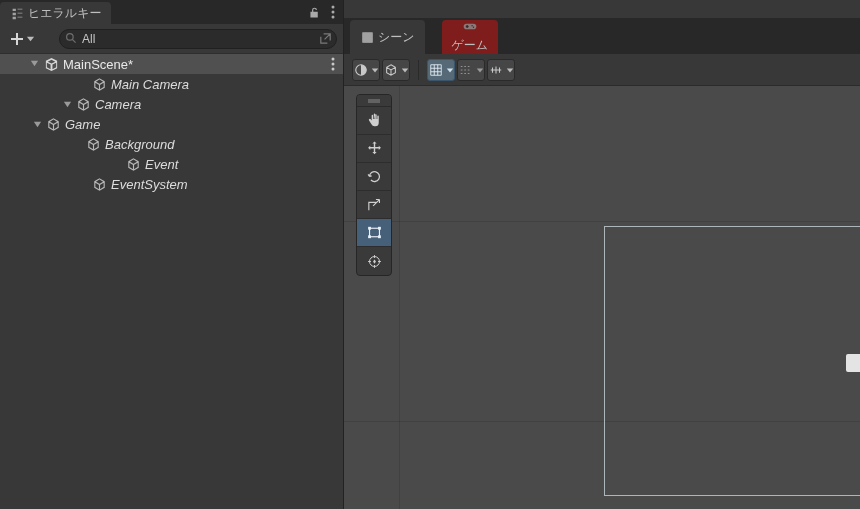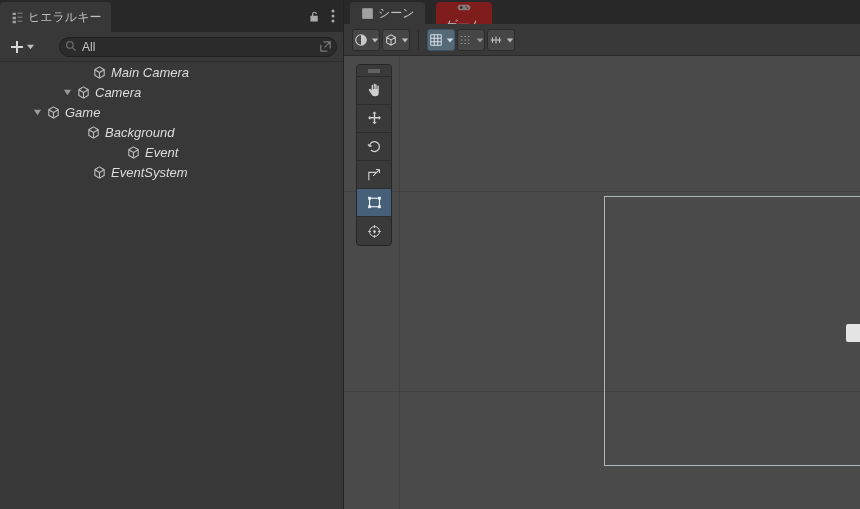--- a/index.html
+++ b/index.html
@@ -1,21 +1,21 @@
 <!DOCTYPE html>
 <html><head>
 <meta charset="utf-8">
 <style>
   * { box-sizing: border-box; margin: 0; padding: 0; font-family: "Segoe UI", "Hiragino Sans", "Meiryo", Arial, sans-serif; }
   html, body { width: 860px; height: 509px; overflow: hidden; background: #383838; color: #c4c4c4; font-size: 13px; }
   .root { display: flex; width: 100%; height: 100%; }
 
   
   .hierarchy { width: 344px; height: 100%; background: #383838; display: flex; flex-direction: column; border-right: 1px solid #222; }
-  .panel-tab-row { height: 32px; background: #282828; display: flex; align-items: stretch; }
+  .panel-tab-row { height: 24px; background: #282828; display: flex; align-items: stretch; }
   .panel-tab { display: flex; align-items: center; gap: 4px; padding: 0 10px; background: #383838; border-top-left-radius: 4px; border-top-right-radius: 4px; margin-top: 2px; cursor: pointer; }
   .panel-tab .ico { width: 14px; height: 14px; display:flex; align-items:center; justify-content:center; opacity: .8; }
   .panel-tab .lbl { font-size: 12px; color: #bfbfbf; }
   .panel-tab-row .spacer { flex: 1; }
   .tab-right { display: flex; align-items: center; gap: 10px; padding-right: 8px; color: #9a9a9a; }
   .ico-svg { display: block; }
 
   .h-toolbar { height: 30px; display: flex; align-items: center; padding: 0 6px; gap: 20px; background: #383838; border-bottom: 1px solid #2e2e2e; }
   .plus-btn { display: flex; align-items: center; gap: 2px; padding: 2px 4px; cursor: pointer; color: #c7c7c7; }
   .search-wrap { flex: 1; position: relative; }
@@ -37,21 +37,21 @@
 
   .node { height: 20px; display: flex; align-items: center; gap: 4px; color: #dcdcdc; cursor: pointer; position: relative; }
   .node .fold { width: 10px; display: inline-flex; justify-content: center; }
   .node .cube { width: 15px; height: 15px; }
   .node .txt { font-size: 13px; font-style: italic; }
   .node.sel { background: #3b3b3b; }
   .highlight-box { position: absolute; border: 3px solid #d63cbf; border-radius: 3px; pointer-events: none; }
 
   
   .scene-panel { flex: 1; height: 100%; display: flex; flex-direction: column; background: #383838; }
-  .scene-tab-row { height: 24px; background: #282828; display: flex; align-items: stretch; gap: 11px; padding-left: 6px; }
+  .scene-tab-row { height: 36px; background: #282828; display: flex; align-items: stretch; gap: 17px; padding-left: 6px; margin-top: 18px; }
   .scene-tab-row .panel-tab.inactive { background: #7f1d1d; color: #888; flex-direction: column; }
   .scene-toolbar {
     height: 32px; display: flex; align-items: center; gap: 8px; padding: 0 8px;
     background: #383838; border-bottom: 1px solid #2b2b2b;
   }
   .tool-group { display: flex; align-items: center; gap: 2px; }
   .tool-btn {
     min-width: 28px; height: 22px; background: #464646; border: 1px solid #2a2a2a; border-radius: 3px;
     display: inline-flex; align-items: center; justify-content: center; gap: 2px; cursor: pointer;
     color: #c9c9c9;
@@ -142,20 +142,40 @@
         <span class="popout-ico">
           <svg width="15" height="15" viewBox="0 0 16 16">
               <path fill="none" stroke="#9a9a9a" stroke-width="1.3" d="M3 6v7h7M6 3h7v7M13 3L7 9"></path>
             </svg>
         </span>
       </div>
     </div>
 
     <div class="tree">
 
+      <div class="scene-row">
+        <span class="fold">
+          <svg width="9" height="9" viewBox="0 0 10 10">
+              <path d="M1 2h8L5 8z"></path>
+            </svg>
+        </span>
+        <span>
+          <svg class="scene-ico" width="15" height="15" viewBox="0 0 16 16">
+              <path fill="#d8d8d8" d="M8 1l6 3v8l-6 3-6-3V4zM8 3L4 5l4 2 4-2zM3 6v5l4 2V8zM13 6L9 8v5l4-2z"></path>
+            </svg>
+        </span>
+        <span class="txt" style="font-weight:500">MainScene*</span>
+        <span class="menu-dots">
+          <svg width="4" height="14" viewBox="0 0 4 14">
+              <circle cx="2" cy="2" r="1.5" fill="#c9c9c9"></circle>
+              <circle cx="2" cy="7" r="1.5" fill="#c9c9c9"></circle>
+              <circle cx="2" cy="12" r="1.5" fill="#c9c9c9"></circle>
+            </svg>
+        </span>
+      </div>
 
       <div class="node" style="padding-left:78px">
         <span class="fold"></span>
         <span>
             <svg class="cube" width="15" height="15" viewBox="0 0 16 16">
               <path fill="none" stroke="#b8b8b8" stroke-width="1.2" d="M8 2l5 3v6l-5 3-5-3V5zM3 5l5 3 5-3M8 8v6"></path>
             </svg>
           </span>
         <span class="txt">Main Camera</span>
       </div>

